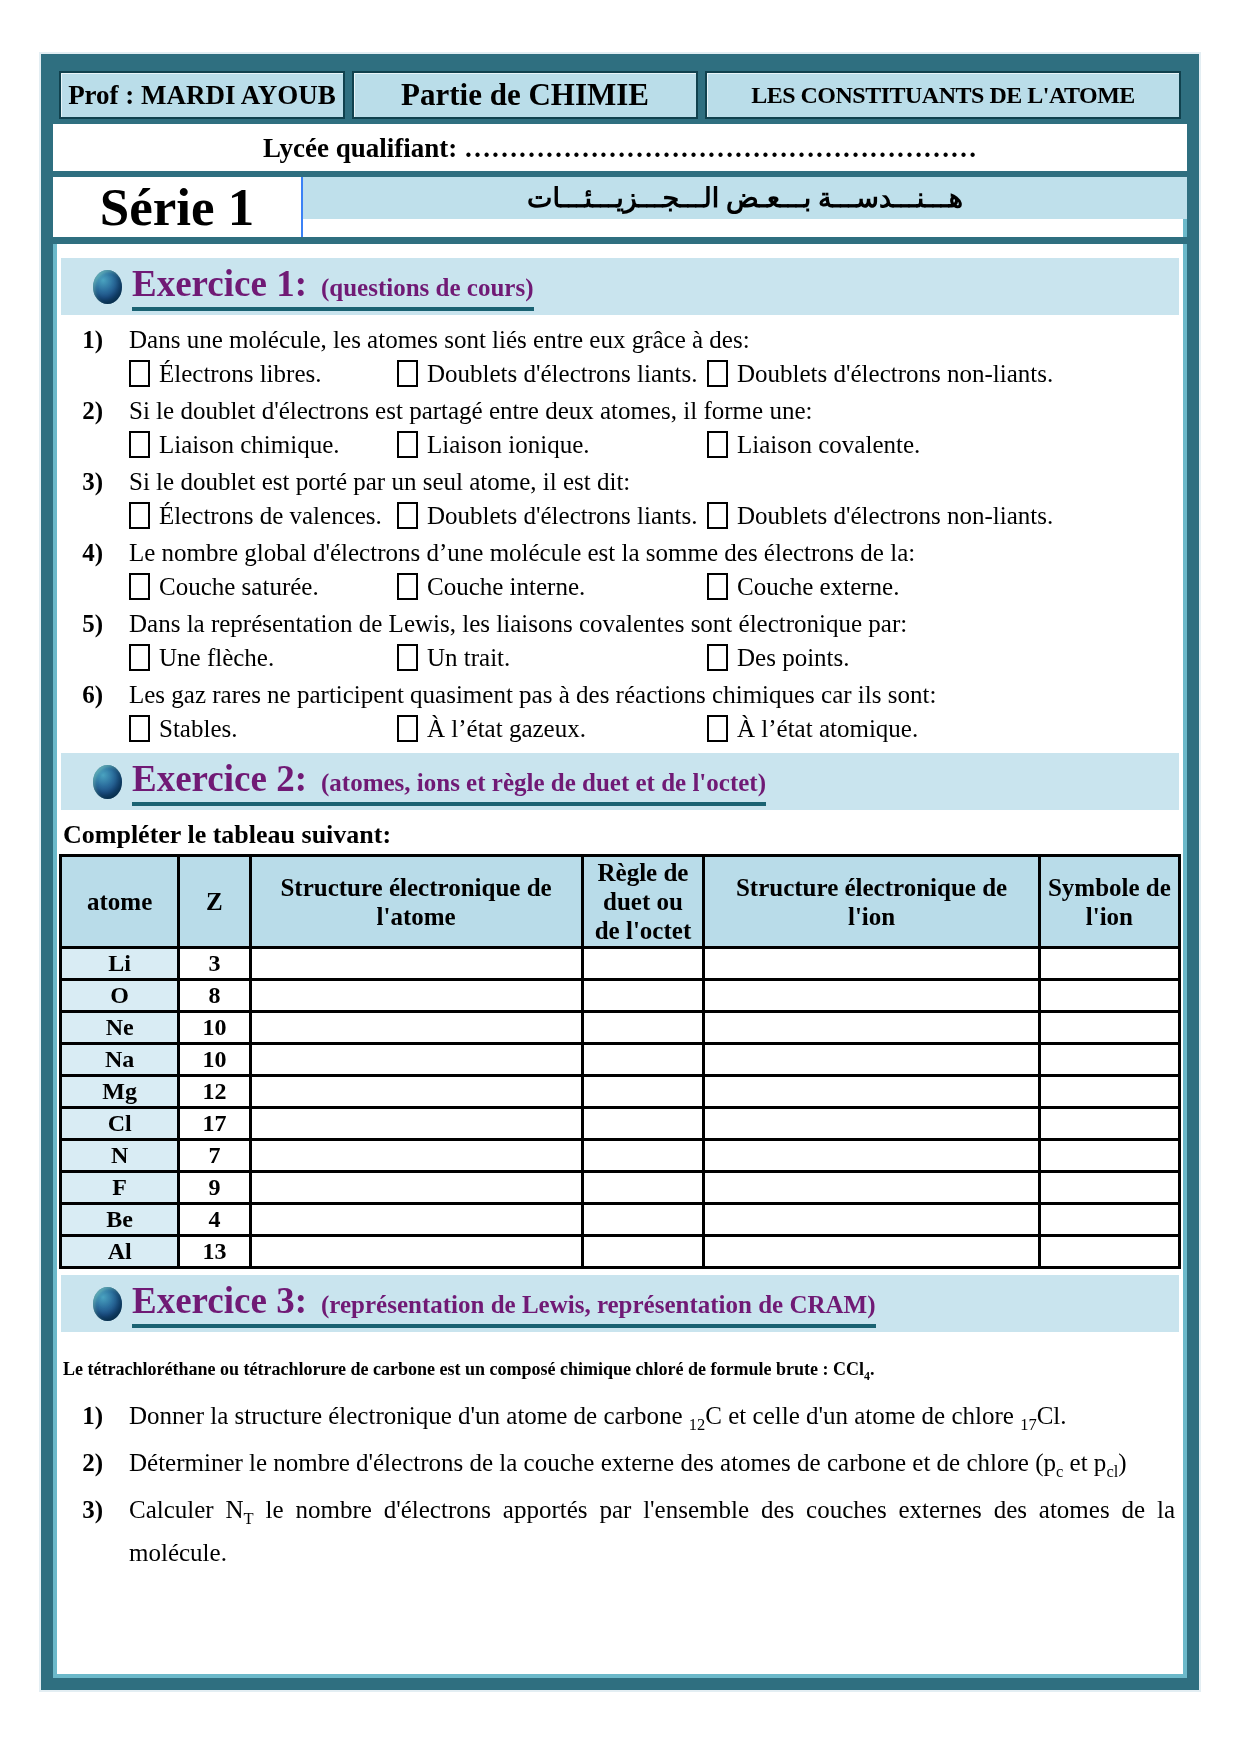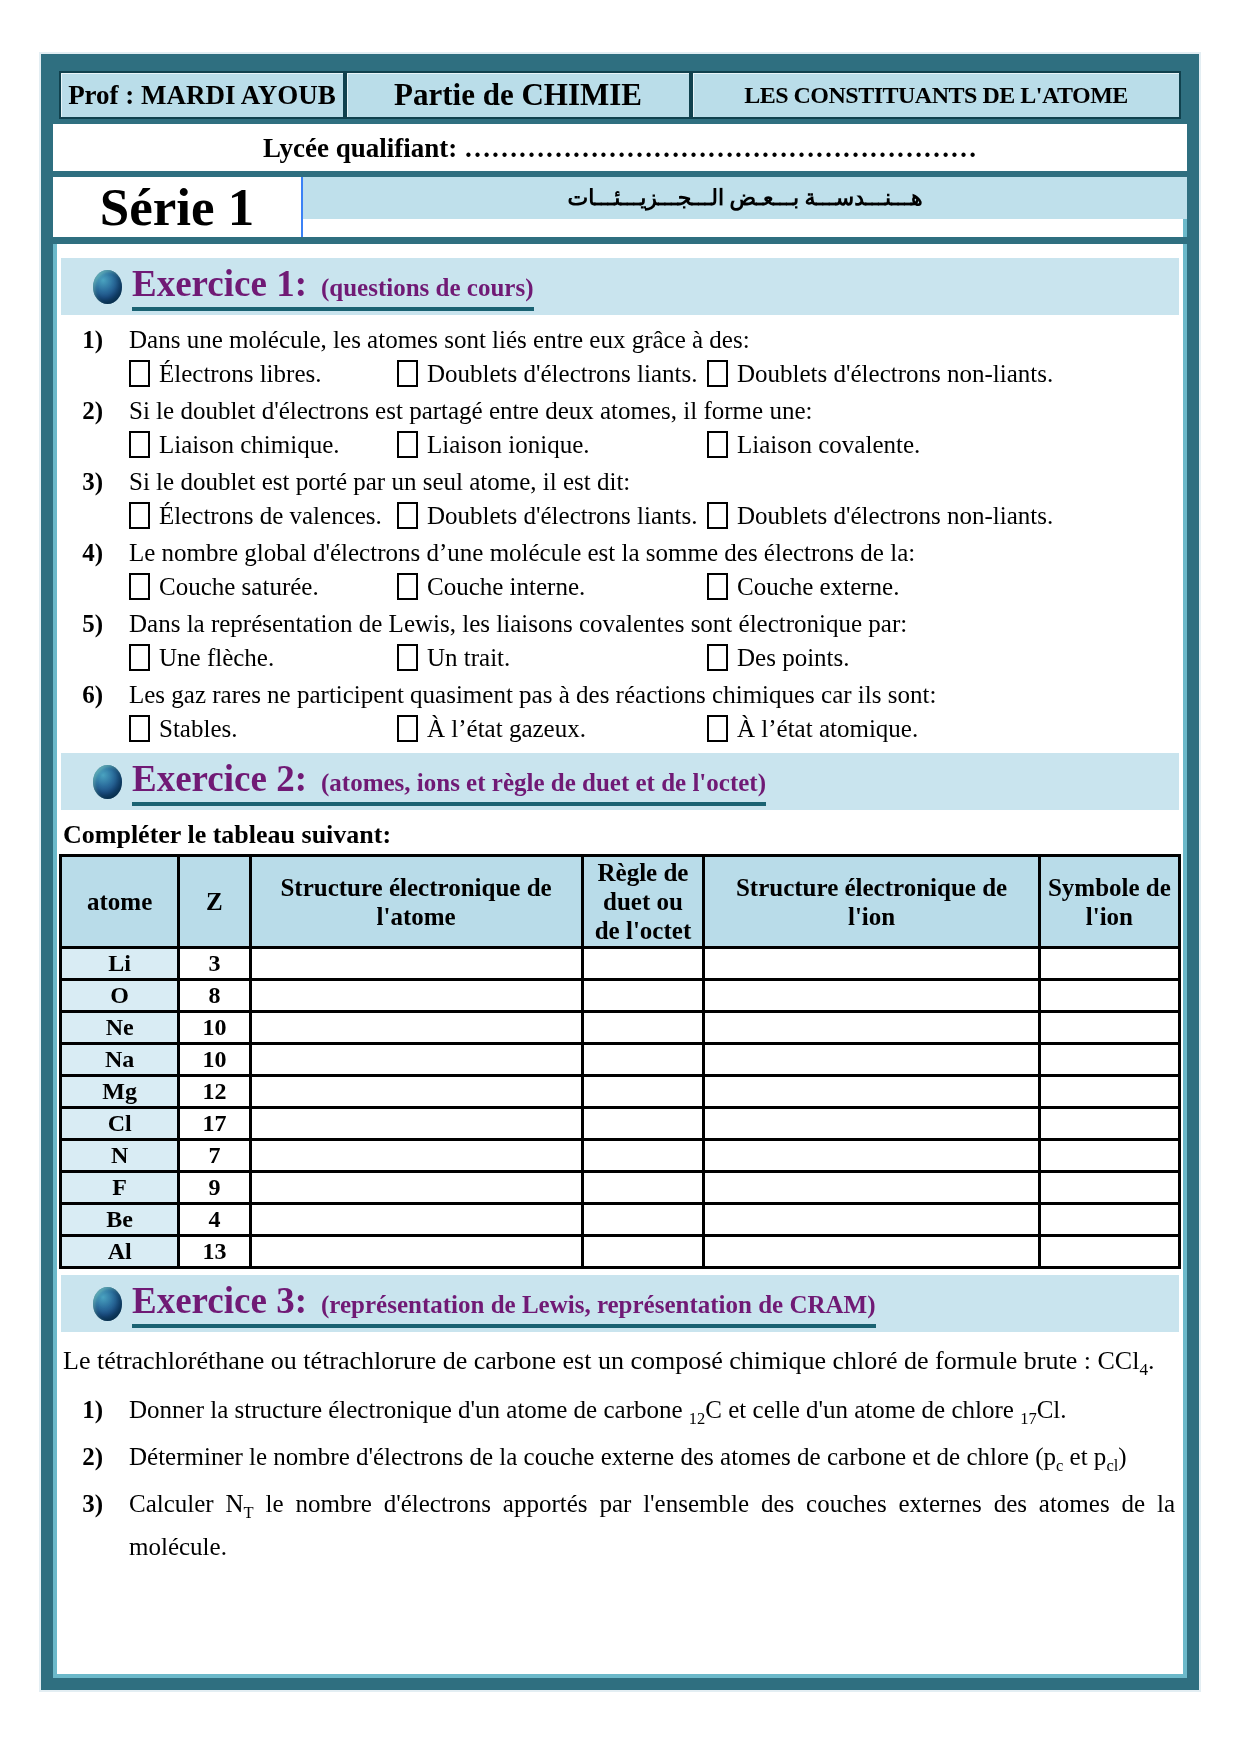--- a/index.html
+++ b/index.html
@@ -3,41 +3,41 @@
 <meta charset="utf-8">
 <style>
   html,body{margin:0;padding:0;background:#fff;}
   body{width:1240px;height:1754px;font-family:"Liberation Serif","DejaVu Serif",serif;color:#000;}
   .page{position:relative;width:1134px;min-height:1612px;margin:54px auto 0;
         background:#fff;border:12px solid #2f6f80;
         box-shadow:inset 0 0 0 4px #6cb9ca,0 0 0 2px #e3eef3;}
   .inner{padding:8px 6px 14px 6px;}
 
   
-  .hdr-row1{background:#2f6f80;display:flex;padding:5px 6px;}
+  .hdr-row1{background:#2f6f80;display:flex;gap:7px;padding:5px 6px;}
   .hdr-cell{background:#badde9;border:2px solid #10414e;box-shadow:inset 1px 1px 0 #e8f4f8;
             display:flex;align-items:center;justify-content:center;
             font-weight:bold;font-size:27px;height:44px;}
   .hdr-cell.c1{flex:0 0 282px;}
   .hdr-cell.c2{flex:0 0 342px;font-size:31px;}
   .hdr-cell.c3{flex:1;font-size:24px;letter-spacing:-0.5px;}
   .hdr-row2{background:#fff;border-bottom:6px solid #2f6f80;text-align:center;
             font-weight:bold;font-size:27px;padding:9px 0 7px;}
   .hdr-row3{background:#fff;border-bottom:7px solid #2f6f80;text-align:center;
             font-weight:bold;font-size:29px;padding:11px 0 9px;}
   .hdr-row4{display:flex;border-bottom:7px solid #2f6f80;}
   .serie-box{flex:0 0 248px;background:#fff;border-right:2px solid #3b82f6;
              display:flex;align-items:center;justify-content:center;
              font-weight:bold;font-size:53px;}
   .title-col{flex:1;display:flex;flex-direction:column;}
   .title-main{background:#bfe0eb;border-bottom:7px solid #2f6f80;flex:1;
               display:flex;align-items:center;justify-content:center;
               font-weight:bold;font-size:44px;letter-spacing:0.5px;min-height:68px;}
   .title-ar{background:#bfe0eb;display:flex;align-items:center;justify-content:center;
-            font-weight:bold;font-size:22px;min-height:42px;}
+            font-weight:bold;font-size:27px;min-height:42px;}
 
   
   .banner{background:#c9e4ee;display:flex;align-items:center;
           margin:6px 2px 8px;padding:4px 10px;min-height:46px;}
   .sphere{width:29px;height:34px;border-radius:50%;margin:0 10px 0 22px;flex:0 0 auto;
           background:radial-gradient(circle at 35% 30%,#4aa3c0 0%,#2c6f9e 35%,#1d4f86 60%,#123a66 80%,#0d2c50 100%);
           box-shadow:inset -3px -4px 6px rgba(0,40,60,.6),inset 2px 2px 3px rgba(140,220,200,.5);}
   .banner-text{border-bottom:4px solid #1a6272;padding-bottom:2px;color:#701a75;white-space:nowrap;}
   .banner-title{font-weight:bold;font-size:37px;}
   .banner-sub{font-weight:bold;font-size:25px;margin-left:10px;}
@@ -59,21 +59,21 @@
   table.atoms{border-collapse:collapse;width:100%;margin:4px 0 2px;table-layout:fixed;}
   table.atoms th,table.atoms td{border:3px solid #000;text-align:center;
       font-weight:bold;font-size:24px;padding:1px 4px;overflow:hidden;}
   table.atoms th{background:#b9dce9;height:78px;font-size:25px;line-height:29px;}
   table.atoms td{height:25px;background:#fff;}
   table.atoms td.atom{background:#d9ecf4;}
   col.c-atom{width:10.3%;}col.c-z{width:6.2%;}col.c-sa{width:28.9%;}
   col.c-regle{width:10.6%;}col.c-si{width:29.2%;}col.c-sym{width:12.2%;}
 
   
-  .intro{font-weight:normal;font-size:26px;line-height:34px;margin:12px 2px 6px 4px;text-align:justify;}
+  .intro{font-weight:bold;font-size:18px;line-height:34px;margin:20px 2px 6px 4px;text-align:justify;}
   .q3-line{display:flex;font-size:25px;line-height:34px;margin-bottom:4px;}
   .q3-line .q-text{text-align:justify;padding-right:6px;}
   sub{font-size:0.66em;}
 </style>
 </head>
 <body>
 
 <div class="page">
 
   <div class="hdr-row1">

